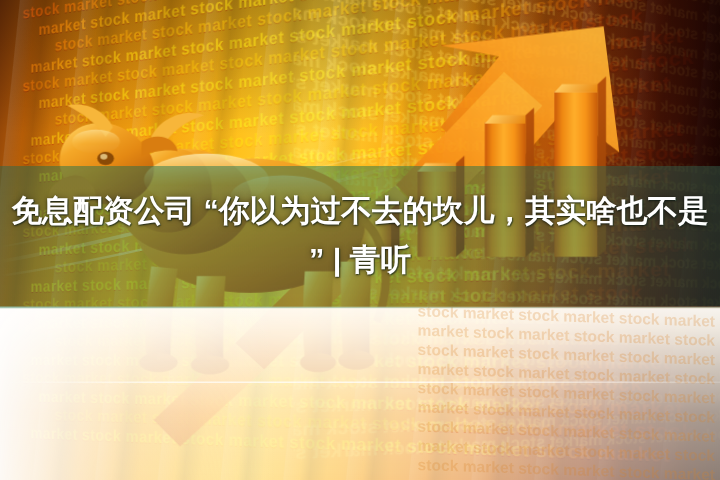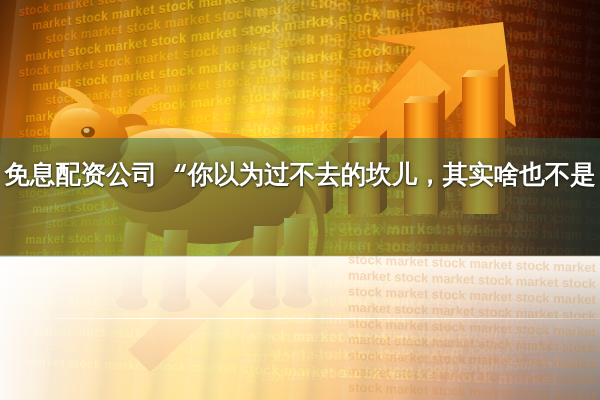--- a/index.html
+++ b/index.html
@@ -230,21 +230,21 @@
     pointer-events:none;
   }
 
   
   .caption {
     position:absolute;
     left:0; right:0;
     top:156px;
     padding:0 0;
     text-align:center;
-    font-family:Liberation Mono, monospace;
+    font-family:Liberation Sans, sans-serif;
     font-weight:700;
     font-size:25.5px;
     line-height:41px;
     letter-spacing:0px;
     color:#ffffff;
     text-shadow:
        0 1px 2px rgba(0,0,0,0.55),
        0 0 5px rgba(0,0,0,0.35),
        1px 1px 0 rgba(40,70,55,0.45);
     white-space:nowrap;
@@ -465,15 +465,16 @@
       <div class="row">market stock market stock market stock market stock market stock market</div>
     </div>
   <div class="floor-line"></div>
 
   <div class="green-band"></div>
   <div class="green-band-2"></div>
   <div class="band-edge"></div>
 
   <div class="caption">
     <span class="line1">免息配资公司 “你以为过不去的坎儿，其实啥也不是</span>
+    <span class="line2">” | 青听</span>
   </div>
 
 </div>
 
 </body></html>

